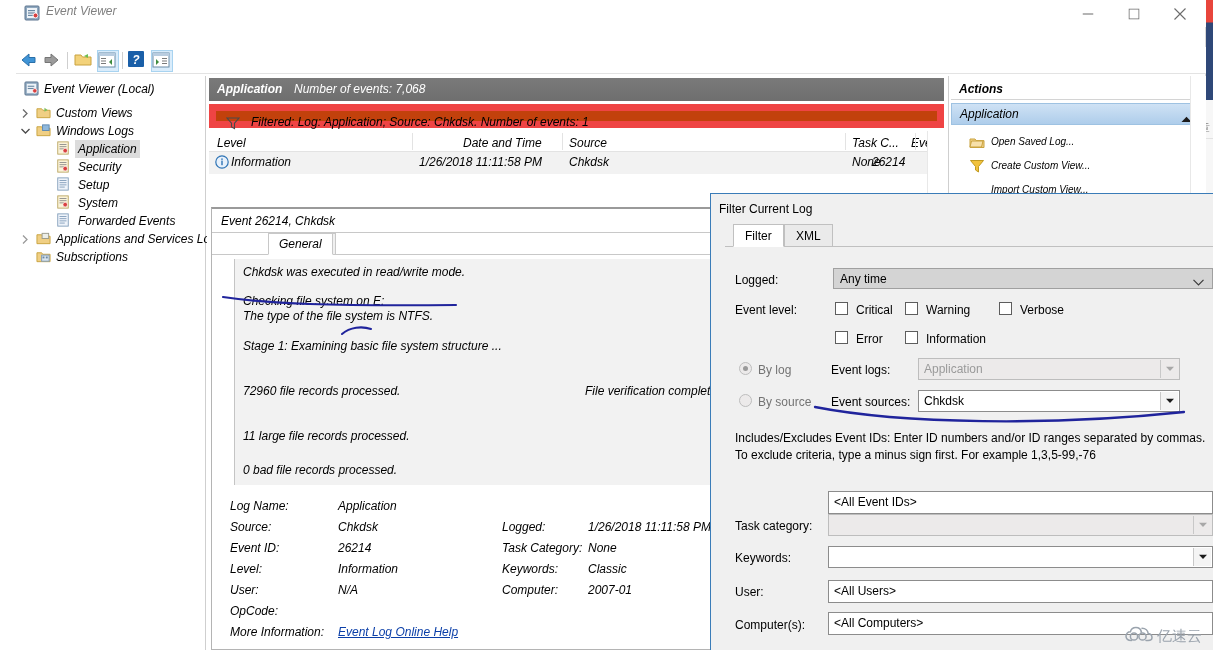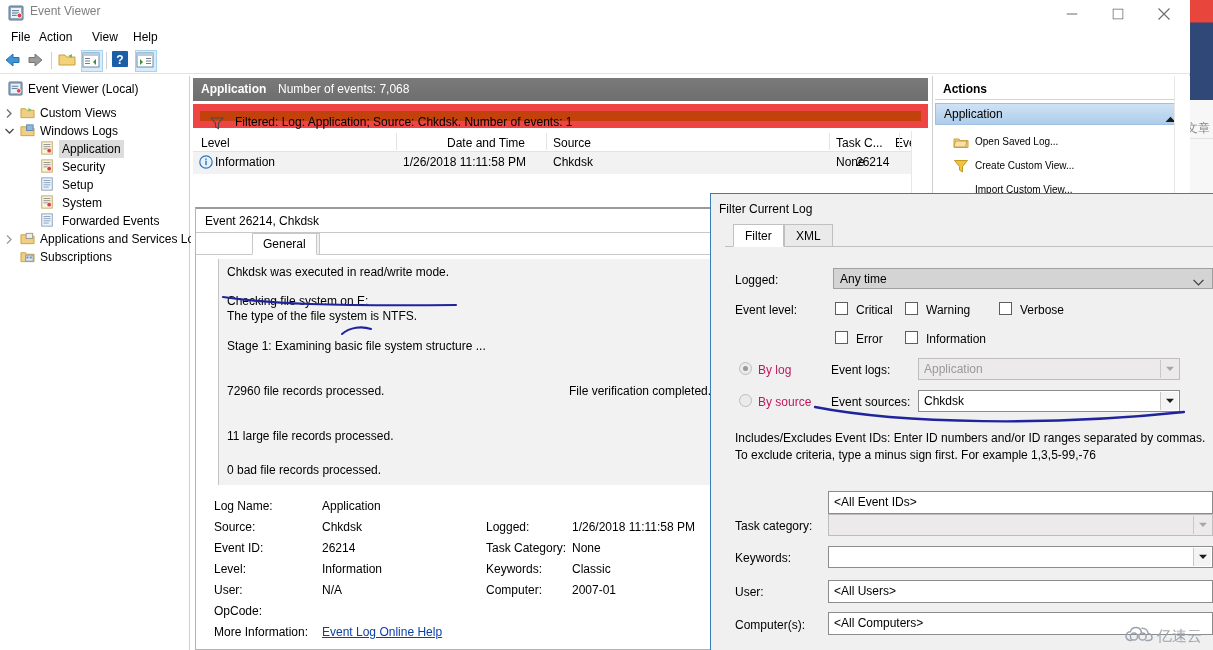--- a/index.html
+++ b/index.html
@@ -18,22 +18,22 @@
   .bg-page { position:absolute; left:0; top:0; width:1213px; height:650px; background:#ffffff; }
   .bg-strip { position:absolute; left:1190px; top:0; width:23px; height:650px; background:#f7f7f7; }
   .bg-banner { position:absolute; left:1190px; top:0; width:23px; height:100px;
                background: linear-gradient(#e8453c 0%, #e8453c 22%, #2f4878 23%, #2f4878 100%); }
   .bg-banner:after{ content:""; position:absolute; left:-2px; top:-14px; width:26px; height:28px;
                     border-radius:50%; background:#e8453c; }
   .bg-text { position:absolute; left:1186px; top:120px; font-size:12px; color:#888; white-space:nowrap; }
   .bg-line { position:absolute; background:#e2e2e2; }
 
   
-  .window { position:absolute; left:0; top:0; width:1190px; height:650px; background:#fff;
-            border-right:1px solid #d9d9d9; }
+  .window { position:absolute; left:16px; top:0; width:1190px; height:650px; background:#fff;
+            border-right:1px solid #d9d9d9;font-style:italic; }
   .titlebar { position:absolute; left:0; top:0; width:1190px; height:27px; background:#fff; }
   .title-icon { position:absolute; left:8px; top:5px; width:16px; height:16px; }
   .title-text { position:absolute; left:30px; top:4px; font-size:12px; color:#808080; }
   .winbtn { position:absolute; top:0; width:46px; height:27px; cursor:default; }
   .winbtn svg { position:absolute; left:50%; top:50%; transform:translate(-50%,-50%); }
   .btn-min { left:1049px; } .btn-max { left:1095px; } .btn-close { left:1141px; }
 
   .menubar { position:absolute; left:0; top:27px; width:1190px; height:20px; background:#fff; }
   .menu-item { position:absolute; top:0; height:20px; line-height:20px; font-size:12px; padding:0 6px; cursor:default; }
 
@@ -122,21 +122,21 @@
             background:#f0f0f0; border:1px solid #3a7cb8; border-bottom:none; border-right:none; }
   .dlg-title { position:absolute; left:8px; top:8px; font-size:12px; }
   .dlg-body { position:absolute; left:14px; top:30px; width:489px; height:427px; background:#f0f0f0; }
   .dtabs { position:absolute; left:8px; top:0; height:23px; }
   .dtab { position:absolute; top:0; height:23px; line-height:22px; padding:0 11px; font-size:12px;
           border:1px solid #c0c0c0; background:#eaeaea; cursor:default; }
   .dtab.active { background:#fff; border-bottom-color:#fff; z-index:2; }
   .dtabline { position:absolute; left:0; top:22px; width:489px; height:1px; background:#c0c0c0; }
 
   .dlabel { position:absolute; font-size:12px; white-space:nowrap; }
-  .dlabel.dim { color:#be185d;text-align:center; }
+  .dlabel.dim { color:#737373;text-align:center; }
   .field { position:absolute; background:#fff; border:1px solid #8c8c8c; font-size:12px; }
   .field .fv { position:absolute; left:5px; top:3px; }
   .field.disabled { background:#eceaea; border-color:#bdbdbd; }
   .field.disabled .fv { color:#9a9a9a; }
   .combo-btn { position:absolute; right:1px; top:1px; width:18px; bottom:1px; background:#f4f4f4;
                border-left:1px solid #c8c8c8; }
   .combo-btn.disabled { background:#eceaea; }
   .combo-btn svg { position:absolute; left:50%; top:50%; transform:translate(-50%,-50%); }
   .dropdown-wide { position:absolute; background:#d4d4d4; border:1px solid #a0a0a0; }
   .dropdown-wide .fv { position:absolute; left:6px; top:3px; font-size:12px; }
@@ -188,26 +188,20 @@
             <rect x="0.5" y="0.5" width="10" height="10" fill="none" stroke="#6b6b6b"></rect>
           </svg>
       </div>
       <div class="winbtn btn-close">
         <svg width="12" height="12" viewBox="0 0 12 12">
             <path d="M0.5 0.5 L11.5 11.5 M11.5 0.5 L0.5 11.5" stroke="#6b6b6b" stroke-width="1.1"></path>
           </svg>
       </div>
     </div>
 
-    <div class="menubar">
-      <div class="menu-item" style="left:5px;">File</div>
-      <div class="menu-item" style="left:33px;">Action</div>
-      <div class="menu-item" style="left:86px;">View</div>
-      <div class="menu-item" style="left:127px;">Help</div>
-    </div>
 
     <div class="toolbar">
       <div class="tb" style="left:2px;">
         <svg width="20" height="20" viewBox="0 0 20 20">
             <path d="M11 4 L4 10 L11 16 L11 12.5 L17 12.5 L17 7.5 L11 7.5 Z" fill="#3f94d6" stroke="#2a6fa8"></path>
           </svg>
       </div>
       <div class="tb" style="left:26px;">
         <svg width="20" height="20" viewBox="0 0 20 20">
             <path d="M9 4 L16 10 L9 16 L9 12.5 L3 12.5 L3 7.5 L9 7.5 Z" fill="#9b9b9b" stroke="#757575"></path>

